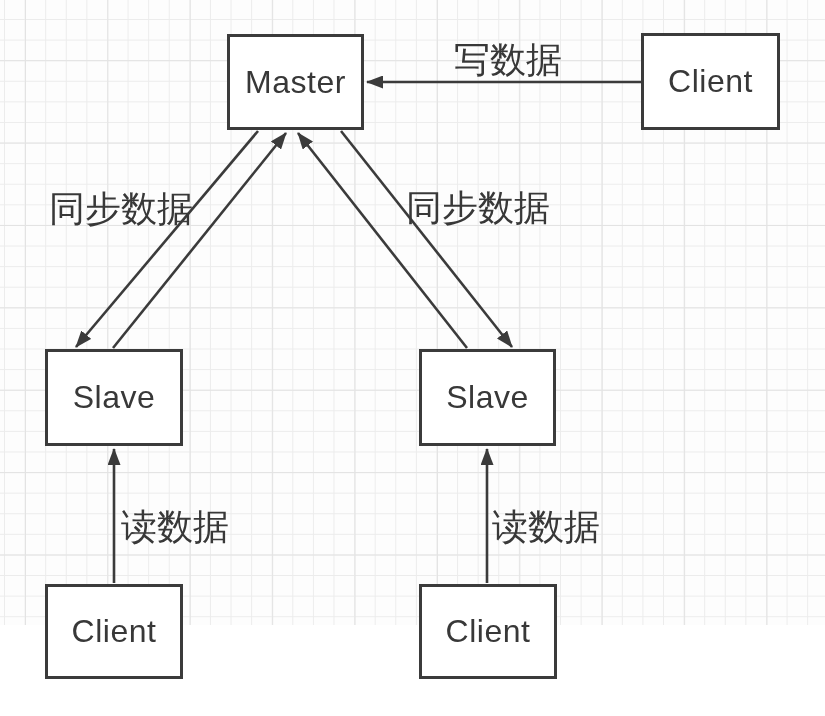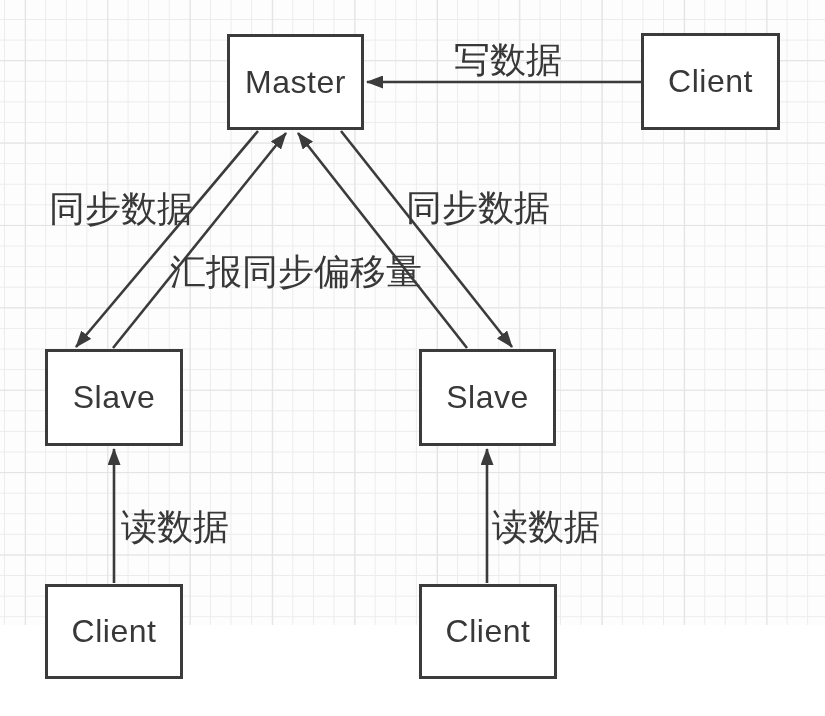--- a/index.html
+++ b/index.html
@@ -119,19 +119,18 @@
   <div class="node" style="left:419px; top:584px; width:138px; height:95px">
     <span>Client</span>
   </div>
 
   <div class="edge-label" style="left:508px; top:60px">写数据</div>
 
   <div class="edge-label" style="left:121px; top:209px">同步数据</div>
 
   <div class="edge-label" style="left:478px; top:208px">同步数据</div>
 
-  <div class="edge-label" style="left:296px; top:272px">汇报同步偏移量</div>
 
   <div class="edge-label" style="left:175px; top:527px">读数据</div>
 
   <div class="edge-label" style="left:546px; top:527px">读数据</div>
 
 </div>
 
 </body></html>

